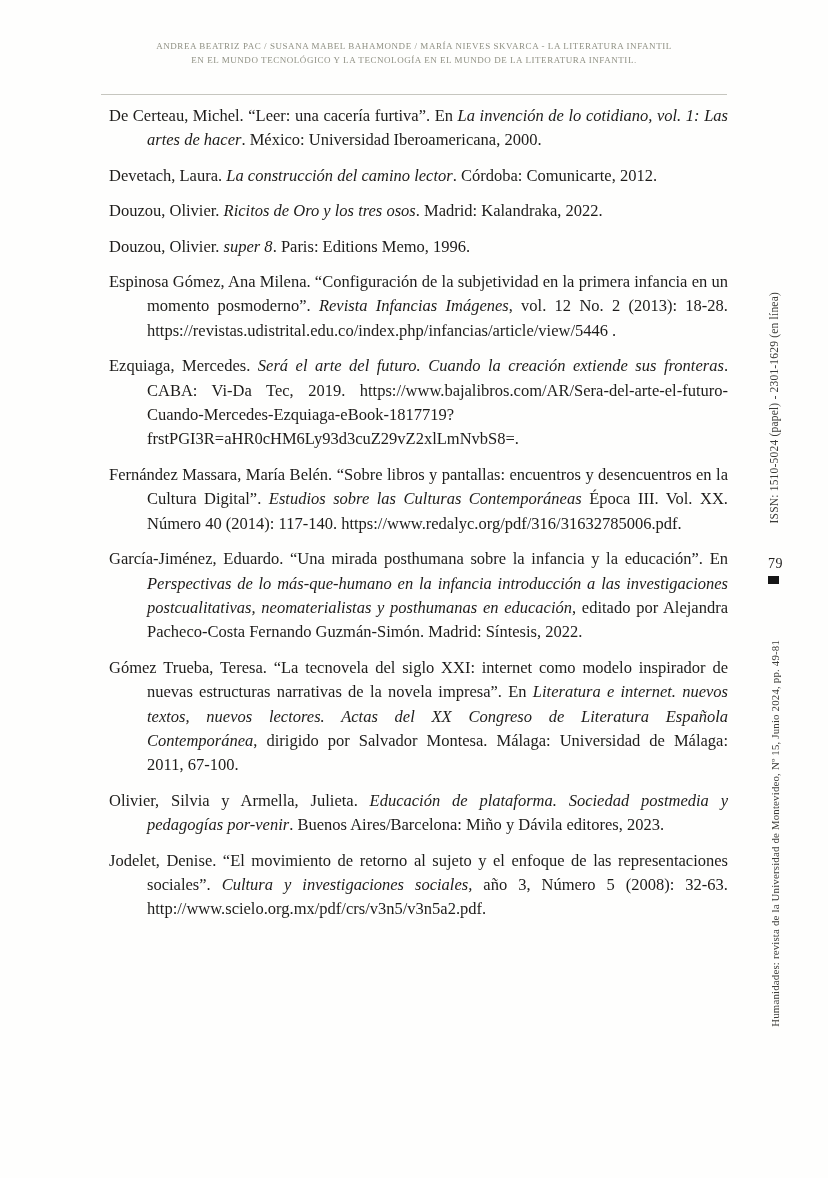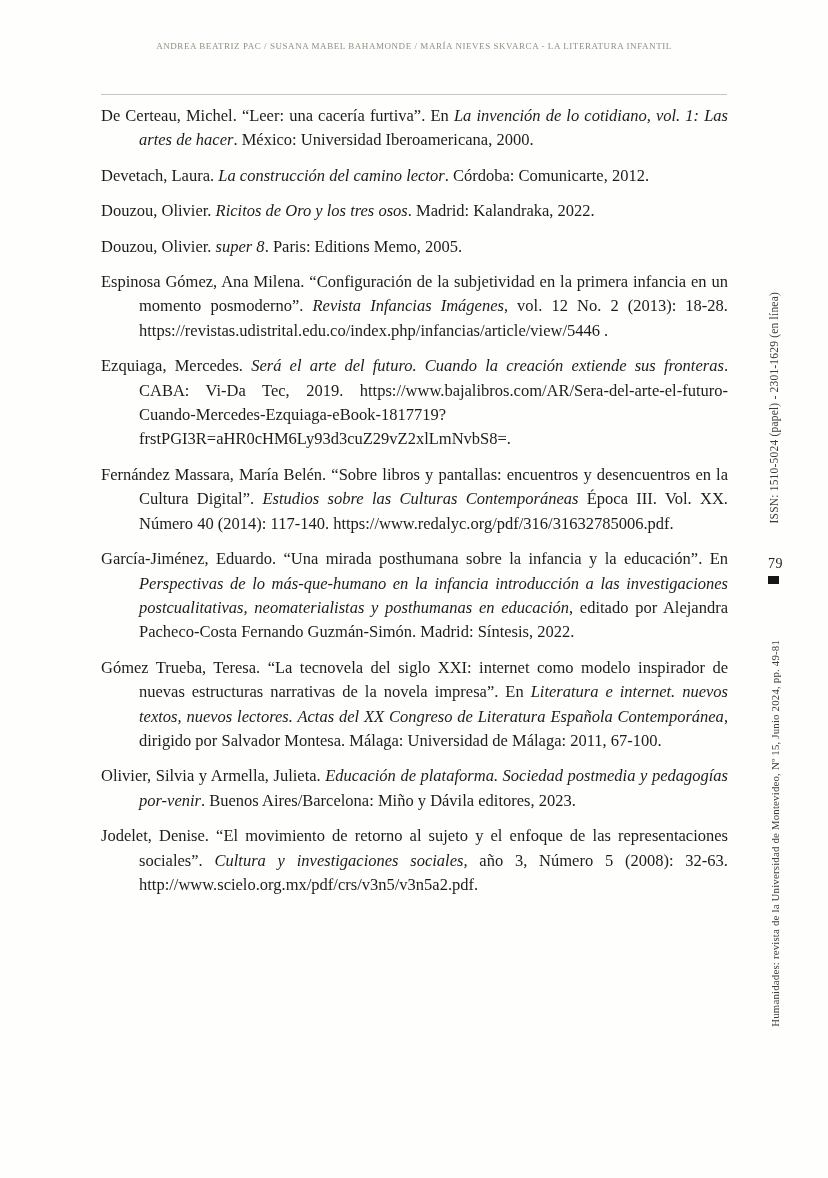--- a/index.html
+++ b/index.html
@@ -38,21 +38,21 @@
     position: absolute;
     top: 104px;
     left: 101px;
     width: 627px;
     color: var(--body-text, #1d1c1a);
     font-size: 16.5px;
     line-height: 24.4px;
     text-align: justify;
   }
   .ref {
-    margin: 0 0 11px 0;
+    margin: 0 0 11px 8px;
     padding-left: 38px;
     text-indent: -38px;
     overflow-wrap: anywhere;
   }
   .it { font-style: italic; }
   .url { color: inherit; text-decoration: none; }
   .vertical {
     position: absolute;
     writing-mode: vertical-rl;
     transform: rotate(180deg);
@@ -79,29 +79,30 @@
     margin-top: 4px;
   }
 </style>
 </head>
 <body>
 
 <div class="page">
 
   <header class="header">
     <div>ANDREA BEATRIZ PAC / SUSANA MABEL BAHAMONDE / MARÍA NIEVES SKVARCA - LA LITERATURA INFANTIL</div>
+    <div>EN EL MUNDO TECNOLÓGICO Y LA TECNOLOGÍA EN EL MUNDO DE LA LITERATURA INFANTIL.</div>
   </header>
 
   <hr class="rule">
 
   <main class="refs">
       <p class="ref"><span>De Certeau, Michel. “Leer: una cacería furtiva”. En </span><span class="it">La invención de lo cotidiano, vol. 1: Las artes de hacer</span><span>. México: Universidad Iberoamericana, 2000.</span></p>
       <p class="ref"><span>Devetach, Laura. </span><span class="it">La construcción del camino lector</span><span>. Córdoba: Comunicarte, 2012.</span></p>
       <p class="ref"><span>Douzou, Olivier. </span><span class="it">Ricitos de Oro y los tres osos</span><span>. Madrid: Kalandraka, 2022.</span></p>
-      <p class="ref"><span>Douzou, Olivier. </span><span class="it">super 8</span><span>. Paris: Editions Memo, 2005.</span></p>
+      <p class="ref"><span>Douzou, Olivier. </span><span class="it">super 8</span><span>. Paris: Editions Memo, 1996.</span></p>
       <p class="ref"><span>Espinosa Gómez, Ana Milena. “Configuración de la subjetividad en la primera infancia en un momento posmoderno”. </span><span class="it">Revista Infancias Imágenes</span><span>, vol. 12 No. 2 (2013): 18-28. </span><span class="url">https://revistas.udistrital.edu.co/index.php/infancias/article/view/5446</span><span> .</span></p>
       <p class="ref"><span>Ezquiaga, Mercedes. </span><span class="it">Será el arte del futuro. Cuando la creación extiende sus fronteras</span><span>. CABA: Vi-Da Tec, 2019. </span><span class="url">https://www.bajalibros.com/AR/Sera-del-arte-el-futuro-Cuando-Mercedes-Ezquiaga-eBook-1817719?frstPGI3R=aHR0cHM6Ly93d3cuZ29vZ2xlLmNvbS8=</span><span>.</span></p>
       <p class="ref"><span>Fernández Massara, María Belén. “Sobre libros y pantallas: encuentros y desencuentros en la Cultura Digital”. </span><span class="it">Estudios sobre las Culturas Contemporáneas</span><span> Época III. Vol. XX. Número 40 (2014): 117-140. </span><span class="url">https://www.redalyc.org/pdf/316/31632785006.pdf</span><span>.</span></p>
       <p class="ref"><span>García-Jiménez, Eduardo. “Una mirada posthumana sobre la infancia y la educación”. En </span><span class="it">Perspectivas de lo más-que-humano en la infancia introducción a las investigaciones postcualitativas, neomaterialistas y posthumanas en educación</span><span>, editado por Alejandra Pacheco-Costa Fernando Guzmán-Simón. Madrid: Síntesis, 2022.</span></p>
       <p class="ref"><span>Gómez Trueba, Teresa. “La tecnovela del siglo XXI: internet como modelo inspirador de nuevas estructuras narrativas de la novela impresa”. En </span><span class="it">Literatura e internet. nuevos textos, nuevos lectores. Actas del XX Congreso de Literatura Española Contemporánea</span><span>, dirigido por Salvador Montesa. Málaga: Universidad de Málaga: 2011, 67-100.</span></p>
       <p class="ref"><span>Olivier, Silvia y Armella, Julieta. </span><span class="it">Educación de plataforma. Sociedad postmedia y pedagogías por-venir</span><span>. Buenos Aires/Barcelona: Miño y Dávila editores, 2023.</span></p>
       <p class="ref"><span>Jodelet, Denise. “El movimiento de retorno al sujeto y el enfoque de las representaciones sociales”. </span><span class="it">Cultura y investigaciones sociales,</span><span> año 3, Número 5 (2008): 32-63. </span><span class="url">http://www.scielo.org.mx/pdf/crs/v3n5/v3n5a2.pdf</span><span>.</span></p>
     </main>
 
   <div class="vertical issn">ISSN: 1510-5024 (papel) - 2301-1629 (en línea)</div>

